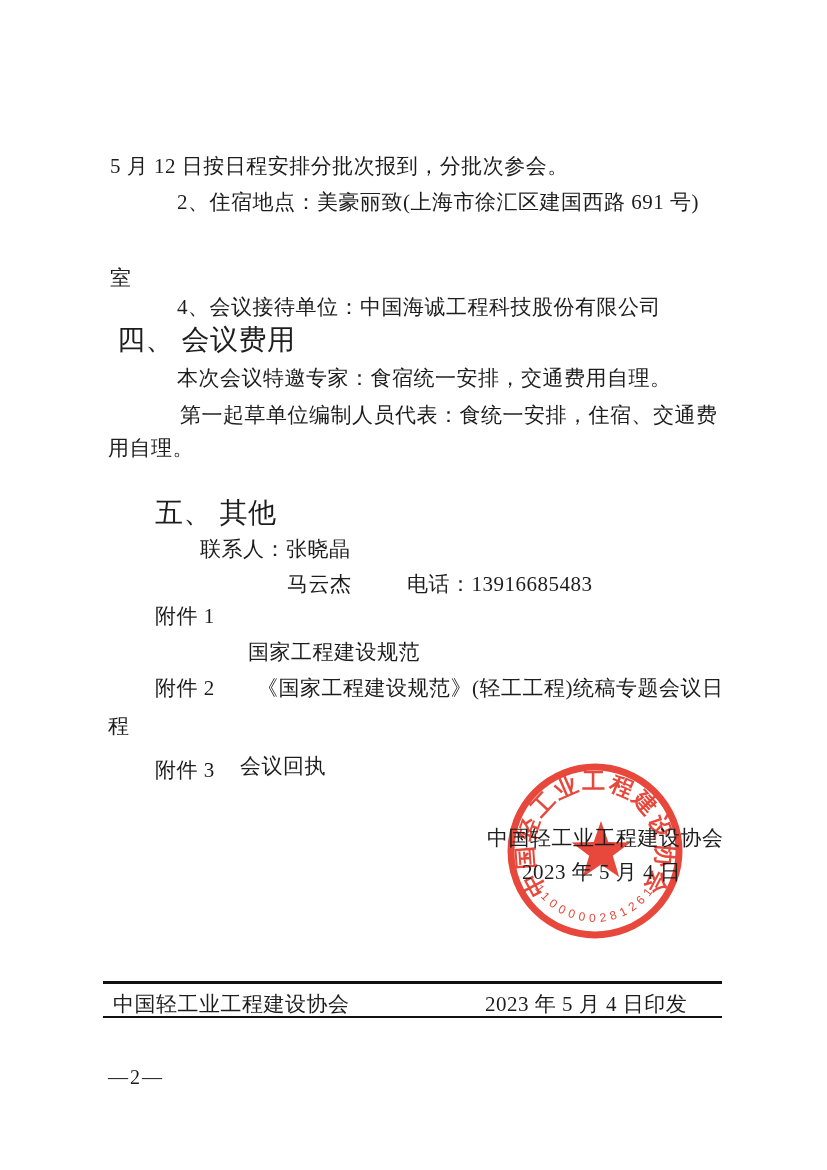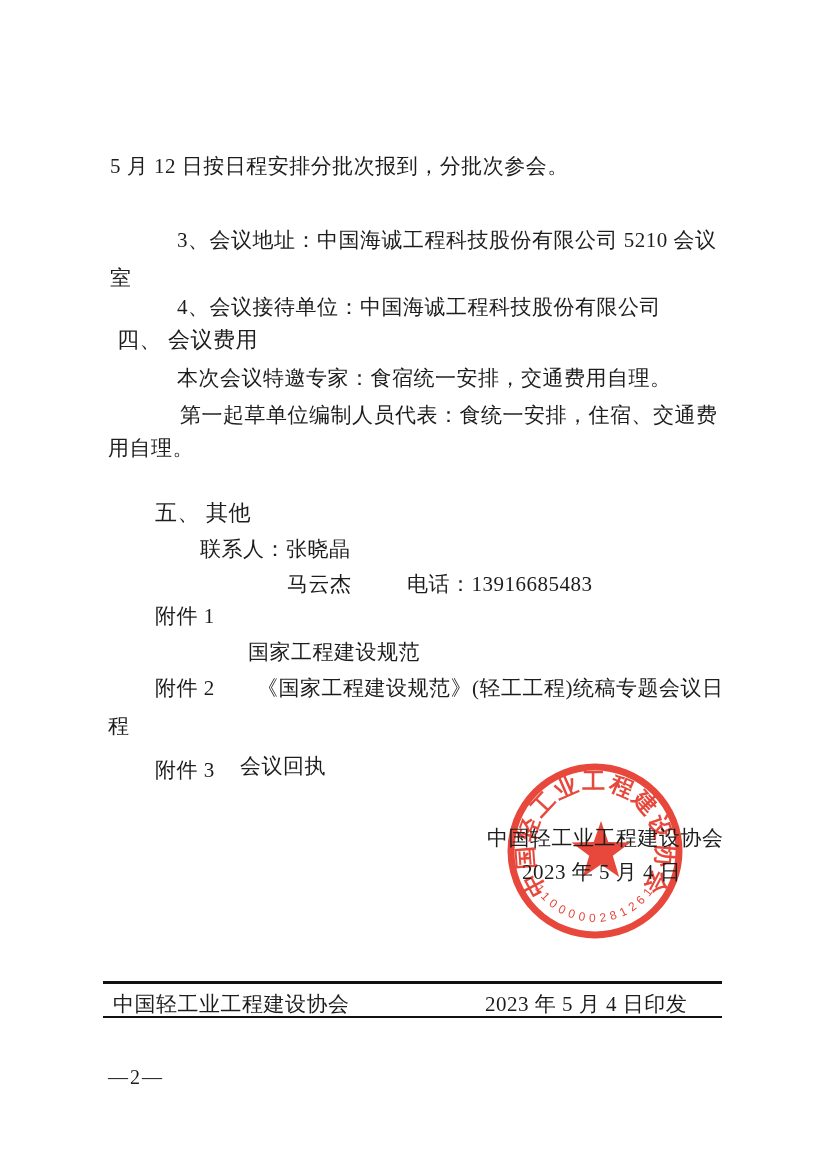--- a/index.html
+++ b/index.html
@@ -18,21 +18,21 @@
   }
   .line {
     position: absolute;
     font-size: 21px;
     line-height: 28px;
     letter-spacing: 0.5px;
     white-space: nowrap;
     z-index: 2;
   }
   .heading {
-    font-size: 22px;
+    font-size: 28px;
   }
   .seal {
     position: absolute;
     left: 500px;
     top: 756px;
     z-index: 1;
     opacity: 0.92;
   }
   .seal-arc-text {
     font-size: 23px;
@@ -60,21 +60,21 @@
     letter-spacing: 2px;
     z-index: 2;
   }
 </style>
 </head>
 <body>
 
 <div class="page">
 
   <div class="line" style="left:110px; top:152px">5 月 12 日按日程安排分批次报到，分批次参会。</div>
-  <div class="line" style="left:177px; top:226px">3、会议地址：中国海诚工程科技股份有限公司 5210 会议</div>
+  <div class="line" style="left:177px; top:188px">2、住宿地点：美豪丽致(上海市徐汇区建国西路 691 号)</div>
   <div class="line" style="left:110px; top:264px">室</div>
   <div class="line" style="left:177px; top:293px">4、会议接待单位：中国海诚工程科技股份有限公司</div>
 
   <div class="line heading" style="left:117px; top:326px">四、 会议费用</div>
   <div class="line" style="left:180px; top:401px">第一起草单位编制人员代表：食统一安排，住宿、交通费</div>
   <div class="line" style="left:177px; top:364px">本次会议特邀专家：食宿统一安排，交通费用自理。</div>
   <div class="line" style="left:108px; top:434px">用自理。</div>
 
   <div class="line heading" style="left:155px; top:499px">五、 其他</div>
   <div class="line" style="left:200px; top:535px">联系人：张晓晶</div>

